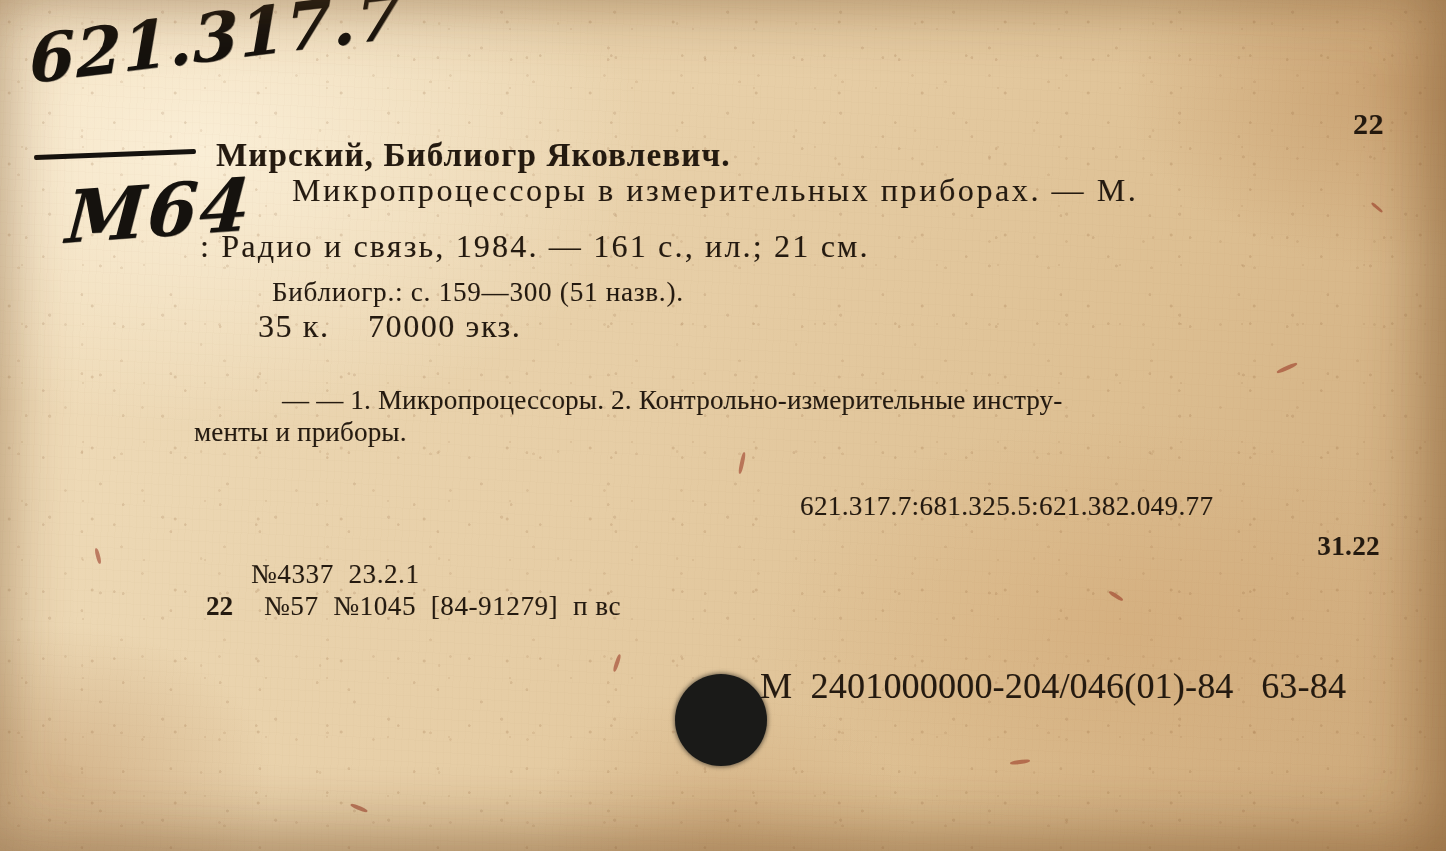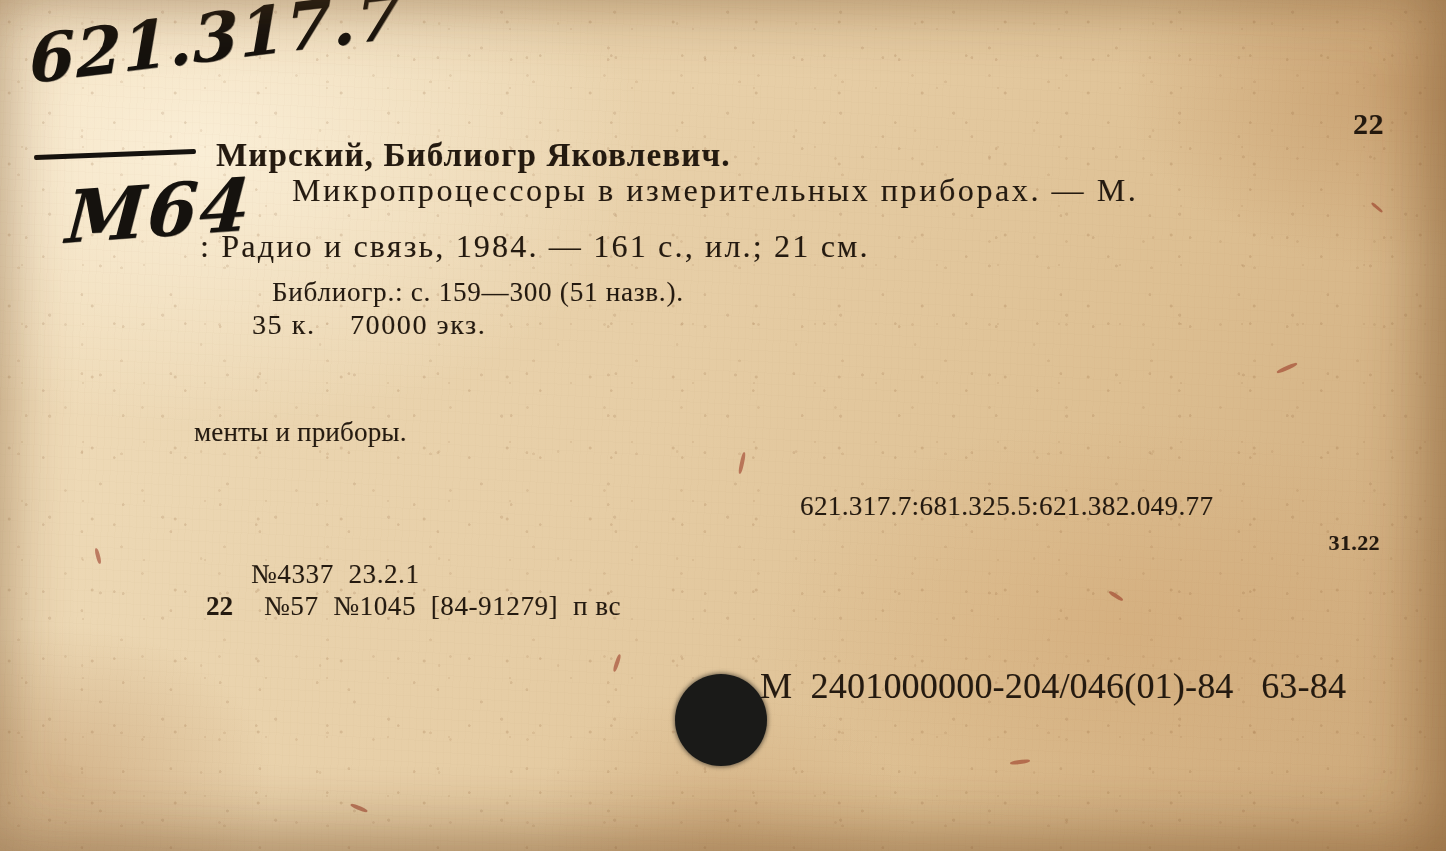--- a/index.html
+++ b/index.html
@@ -108,22 +108,22 @@
     font-family: Liberation Serif, serif;
   }
   .biblio {
     top: 278px;
     left: 272px;
     font-size: 27px;
     letter-spacing: 0.8px;
   }
   .price {
     top: 310px;
-    left: 252px;
-    font-size: 28px;
+    left: 258px;
+    font-size: 32px;
     letter-spacing: 1.6px;
   }
   .subjects-1 {
     top: 386px;
     left: 282px;
     font-size: 27px;
     letter-spacing: 0.2px;
   }
   .subjects-2 {
     top: 418px;
@@ -133,21 +133,21 @@
   }
   .udk {
     top: 492px;
     left: 800px;
     font-size: 27px;
     letter-spacing: 0.4px;
   }
   .bbk {
     top: 532px;
     right: 66px;
-    font-size: 22px;
+    font-size: 27px;
     font-weight: bold;
     letter-spacing: 0.4px;
   }
   .acc-1 {
     top: 560px;
     left: 251px;
     font-size: 27px;
     letter-spacing: 0.6px;
   }
   .acc-margin {
@@ -244,20 +244,21 @@
     <div class="t page-number">22</div>
 
     <div class="t author">Мирский, Библиогр Яковлевич.</div>
 
     <div class="t title-line1">Микропроцессоры в измерительных приборах. — М.</div>
     <div class="t title-line2">: Радио и связь, 1984. — 161 с., ил.; 21 см.</div>
 
     <div class="t biblio">Библиогр.: с. 159—300 (51 назв.).</div>
     <div class="t price">35 к.    70000 экз.</div>
 
+    <div class="t subjects-1">— — 1. Микропроцессоры. 2. Контрольно-измерительные инстру-</div>
     <div class="t subjects-2">менты и приборы.</div>
 
     <div class="t udk">621.317.7:681.325.5:621.382.049.77</div>
     <div class="t bbk">31.22</div>
 
     <div class="t acc-1">№4337  23.2.1</div>
     <div class="t acc-margin">22</div>
     <div class="t acc-2">№57  №1045  [84-91279]  п вс</div>
 
     <div class="t imprint">М  2401000000-204/046(01)-84   63-84</div>

